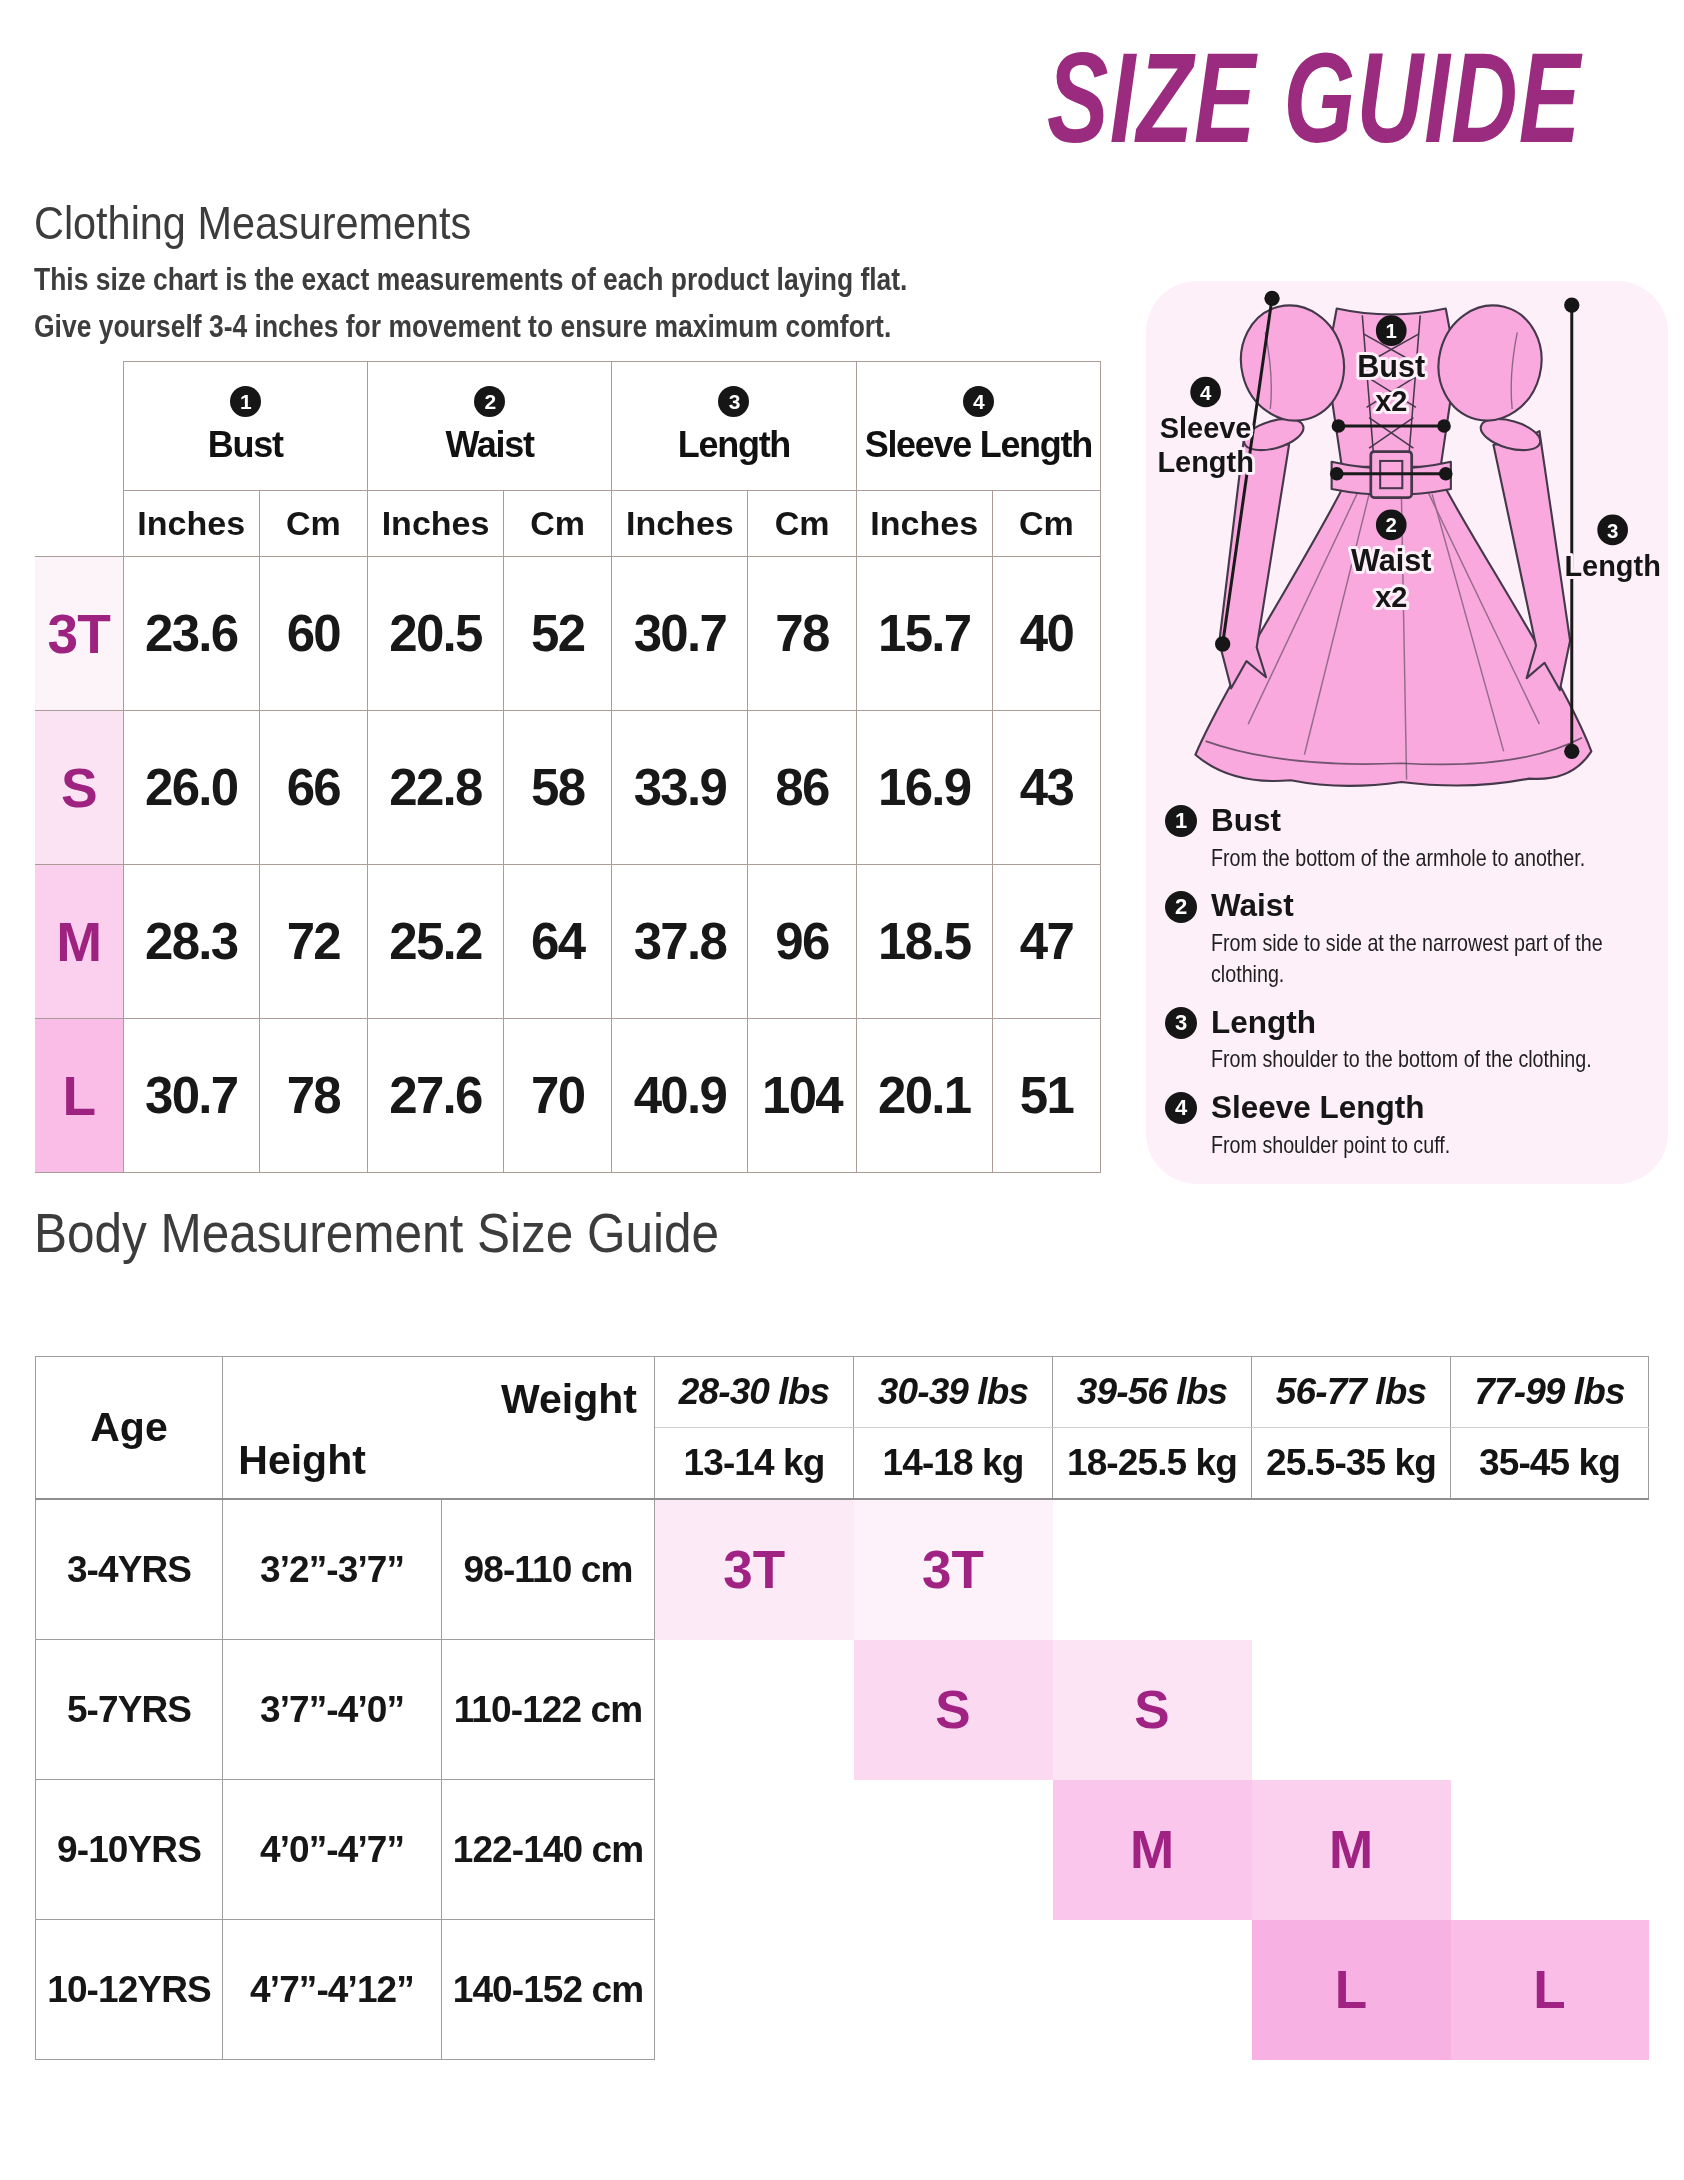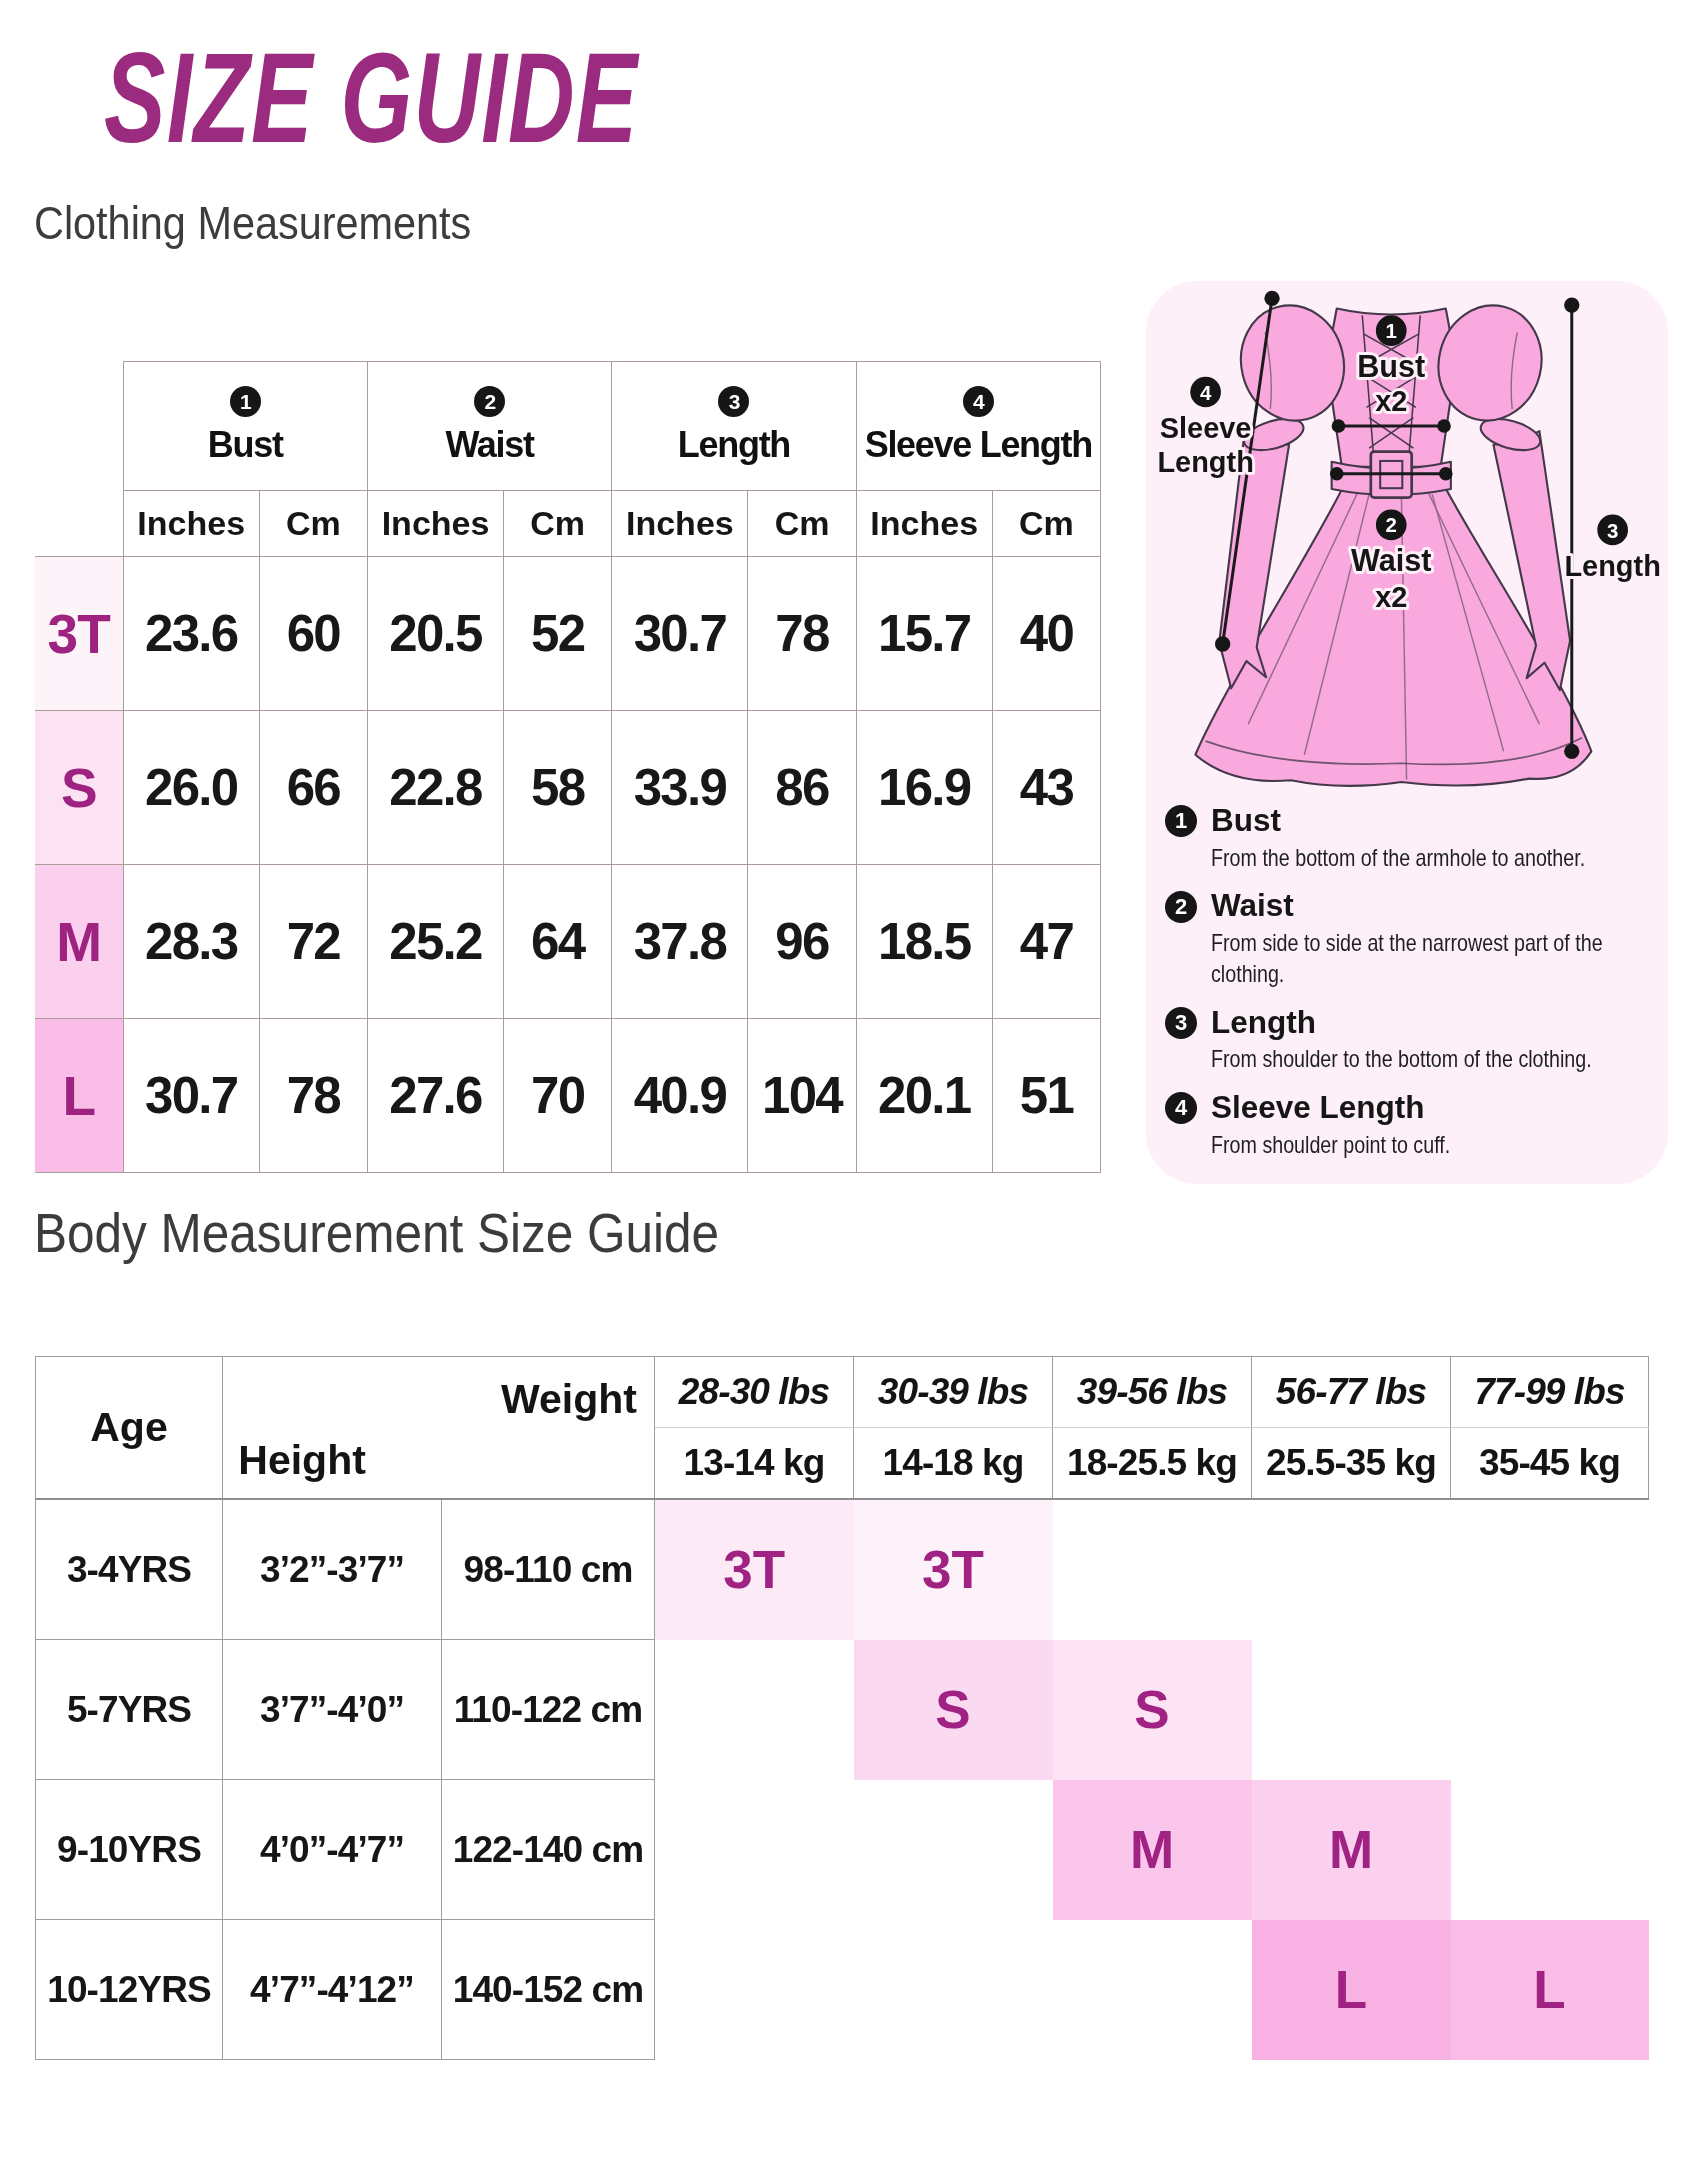--- a/index.html
+++ b/index.html
@@ -1,21 +1,21 @@
 <!DOCTYPE html>
 <html style="font-size:13.6px"><head>
 <meta charset="utf-8">
 <style>
   html,body { margin:0; padding:0; background:#ffffff; }
   #page {
     position:relative; width:1685px; height:2181px; background:#ffffff;
     font-family:"Liberation Sans","DejaVu Sans",sans-serif; color:#141414; overflow:hidden;
   }
   
-  .title-wrap { position:absolute; top:24px; left:0; width:100%; text-align:left; }
+  .title-wrap { position:absolute; top:24px; left:0; width:100%; text-align:right; }
   .title-wrap .title-text {
     display:inline-block; font-size:128px; font-weight:bold; font-style:italic;
     color:#9b2b7f; letter-spacing:1.7px; transform:scaleX(0.72);
   }
   
   .sec-h { position:absolute; font-weight:normal; color:#3c3c3c; white-space:nowrap; }
   .sec-h > span { display:inline-block; transform:scaleX(0.9); transform-origin:0 50%; }
   .h-clothing { left:34px; top:196px; font-size:46px; }
   .h-body { left:34px; top:1201px; font-size:55px; }
   .intro { position:absolute; left:34px; top:256px; font-size:31.5px; font-weight:bold; color:#3d3d3d; line-height:1.5; }
@@ -82,20 +82,24 @@
 <body>
 
 <div id="page">
 
   <div class="title-wrap">
     <span class="title-text">SIZE GUIDE</span>
   </div>
 
   <div class="sec-h h-clothing">
     <span>Clothing Measurements</span>
+  </div>
+  <div class="intro">
+    <span class="ln">This size chart is the exact measurements of each product laying flat.</span>
+    <span class="ln">Give yourself 3-4 inches for movement to ensure maximum comfort.</span>
   </div>
 
   <table class="t1">
     <colgroup>
       <col style="width:88px">
         <col style="width:136px">
         <col style="width:108px">
       <col style="width:136px">
         <col style="width:108px">
         <col style="width:136px">

